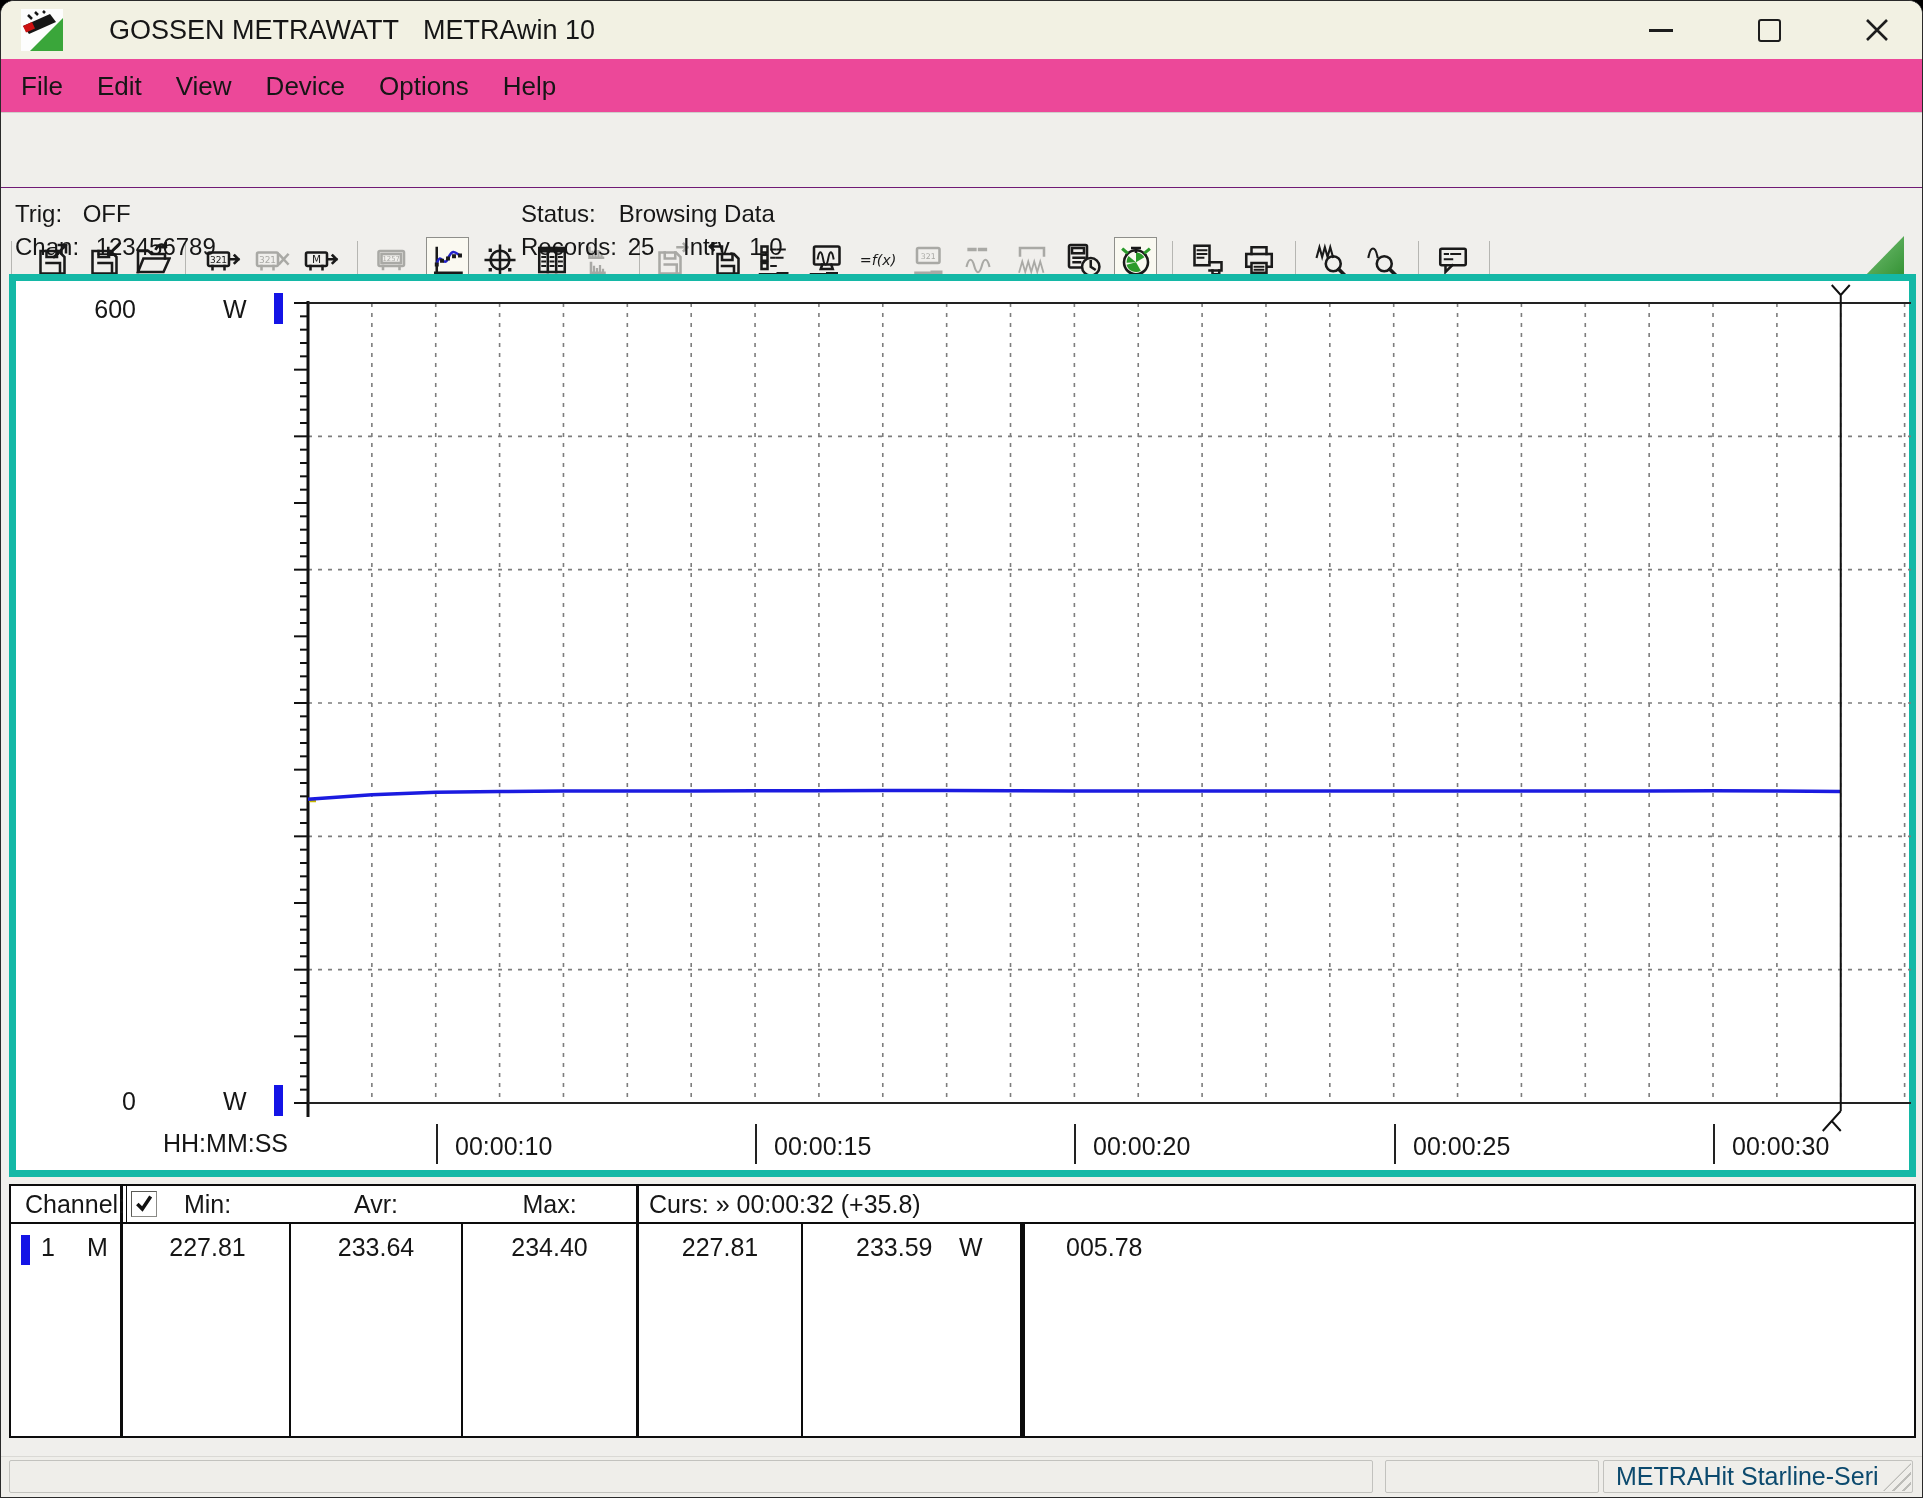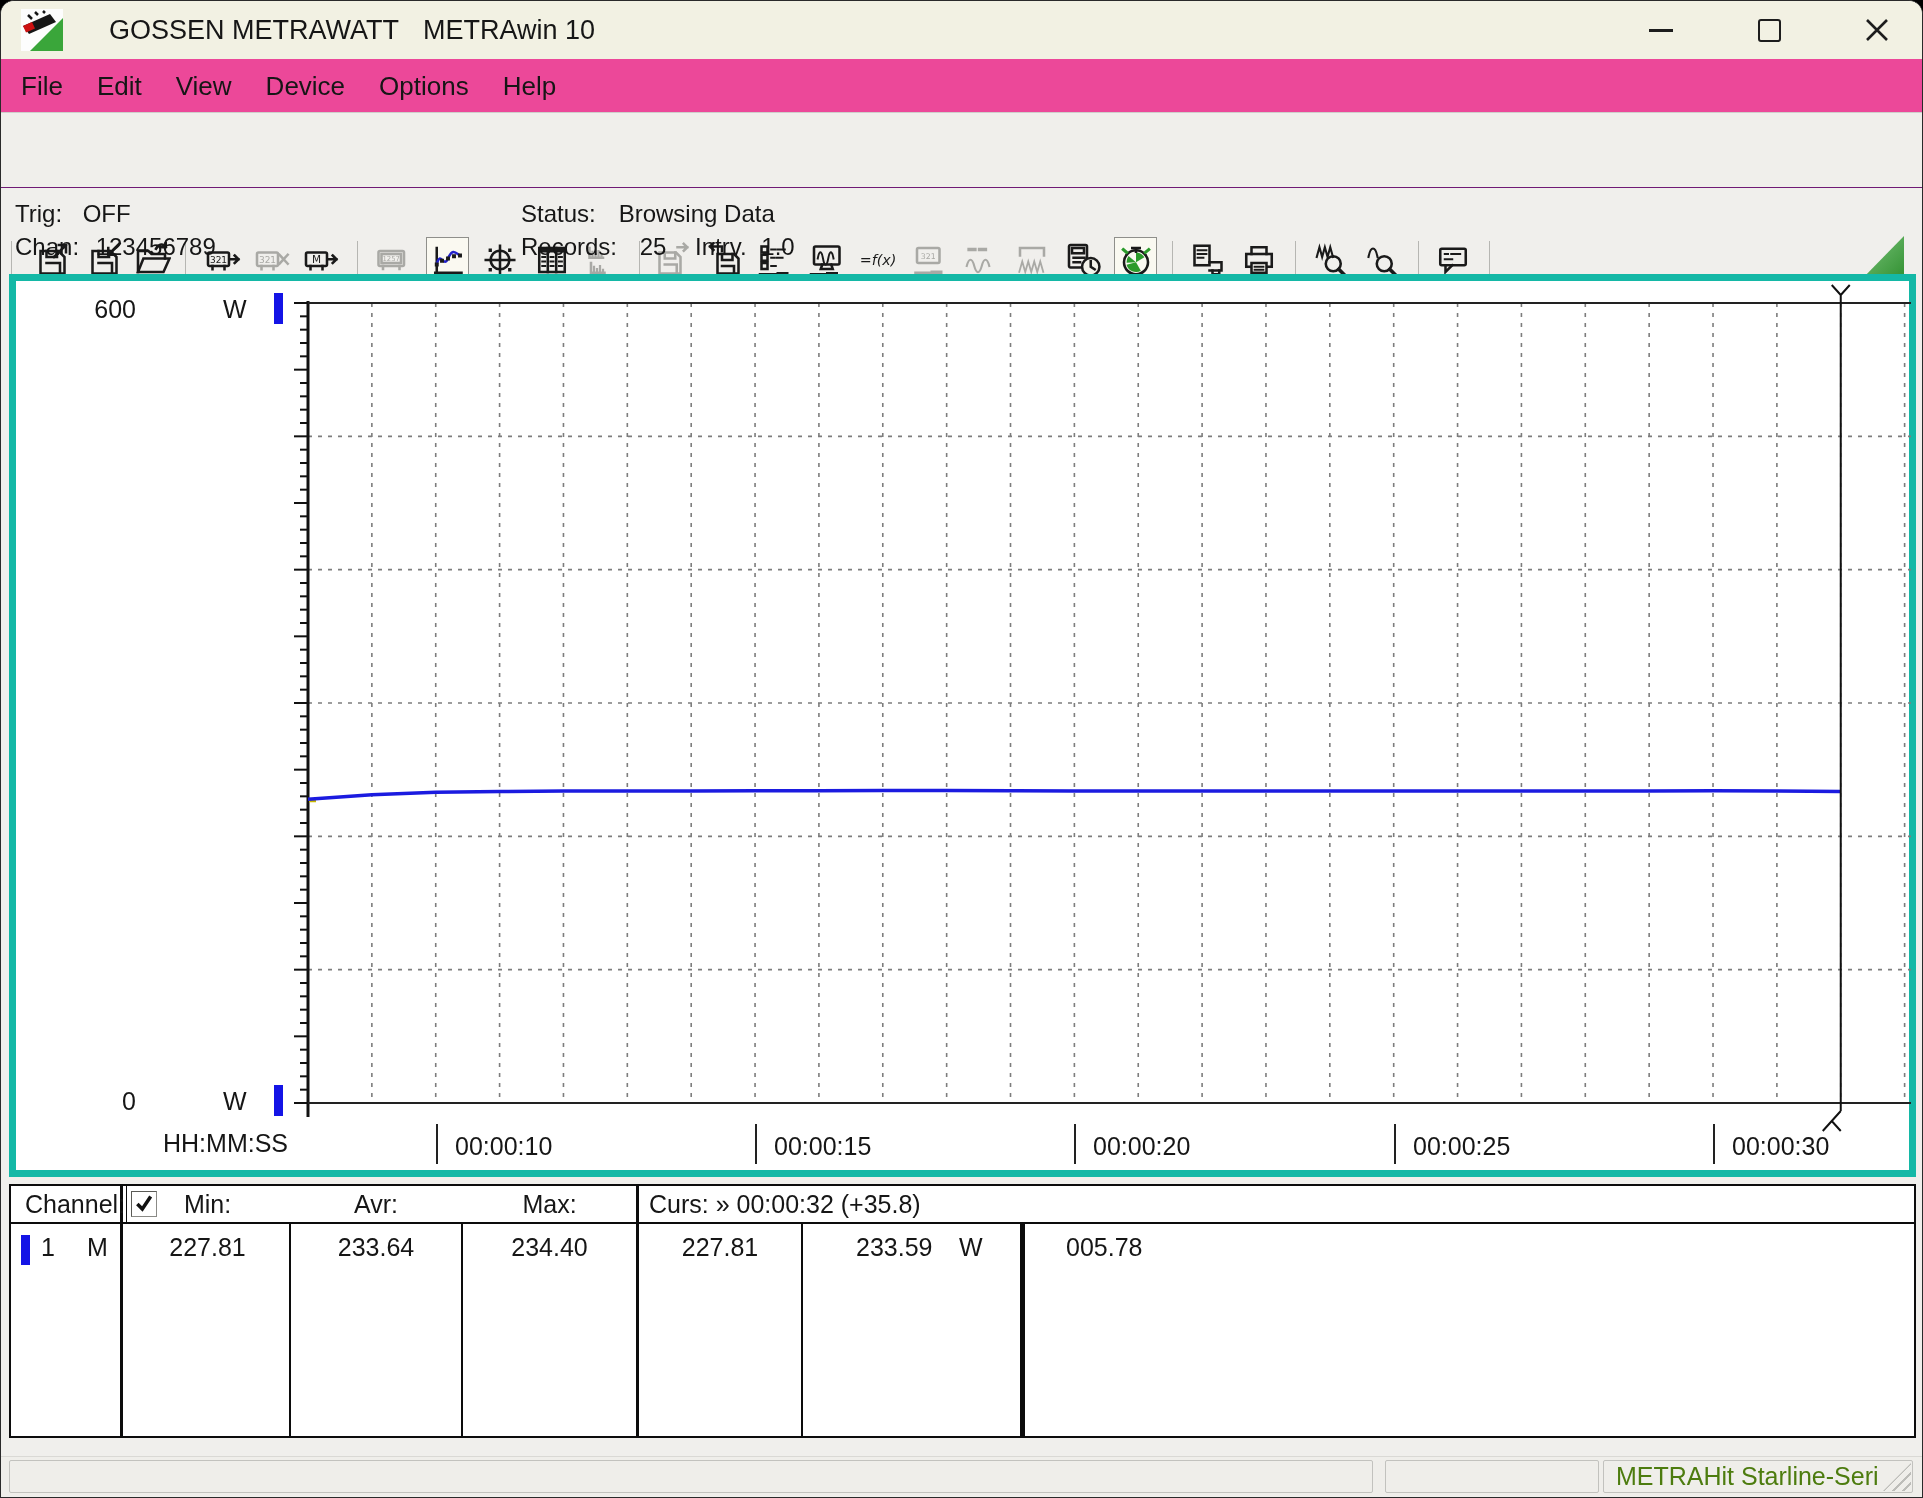--- a/index.html
+++ b/index.html
@@ -54,21 +54,21 @@
   .tcell{position:absolute;white-space:nowrap;}
   .cbx{position:absolute;left:120px;top:5px;width:26px;height:26px;background:#fff;
     border:1px solid #8a8a86;border-top-color:#5a5a56;border-left-color:#5a5a56;box-sizing:border-box;
     display:flex;align-items:center;justify-content:center;}
   .rowmark{position:absolute;left:10px;top:49px;width:9px;height:30px;background:#1414e6;}
   
   .bottombar{position:absolute;left:0;top:1455px;width:100%;height:39px;background:#efeeea;border-top:1px solid #dad9d5;}
   .sb-panel{position:absolute;top:3px;height:33px;border:1px solid #c2c2be;border-radius:2px;box-sizing:border-box;}
   .sb1{left:8px;width:1364px;}
   .sb2{left:1384px;width:214px;}
-  .sb3{left:1602px;width:310px;font-size:25px;line-height:31px;padding-left:12px;white-space:nowrap;color:#4d7c0f;}
+  .sb3{left:1602px;width:310px;font-size:25px;line-height:31px;padding-left:12px;white-space:nowrap;color:#0c4a6e;}
   .grip{position:absolute;right:1px;bottom:1px;width:28px;height:28px;
     background:repeating-linear-gradient(135deg,transparent 0 5px,#bdbdb9 5px 7px);
     clip-path:polygon(100% 0,100% 100%,0 100%);}
 </style>
 </head>
 <body>
 
 <div class="window">
 
   <div class="titlebar">
@@ -328,21 +328,21 @@
     <div class="sz-line" style="left:14px;top:43px">
       <span class="lbl" style="width:74px">Chan:</span>
       <span>123456789</span>
     </div>
     <div class="sz-line" style="left:520px;top:10px">
       <span class="lbl" style="width:91px">Status:</span>
       <span>Browsing Data</span>
     </div>
     <div class="sz-line" style="left:520px;top:43px">
       <span>Records:</span>
-      <span style="margin-left:16px">25</span>
+      <span style="margin-left:4px">25</span>
       <span style="margin-left:22px">Intrv.</span>
       <span style="margin-left:8px">1.0</span>
     </div>
   </div>
 
   <div class="chartpanel">
     <svg id="chart-svg" viewBox="0 0 1905 901">
         <g>
           <line x1="355.8645418326693" y1="22" x2="355.8645418326693" y2="822" stroke="#7d7d7d" stroke-width="1.6" stroke-dasharray="4 6"></line>
           <line x1="419.72908366533864" y1="22" x2="419.72908366533864" y2="822" stroke="#7d7d7d" stroke-width="1.6" stroke-dasharray="4 6"></line>

